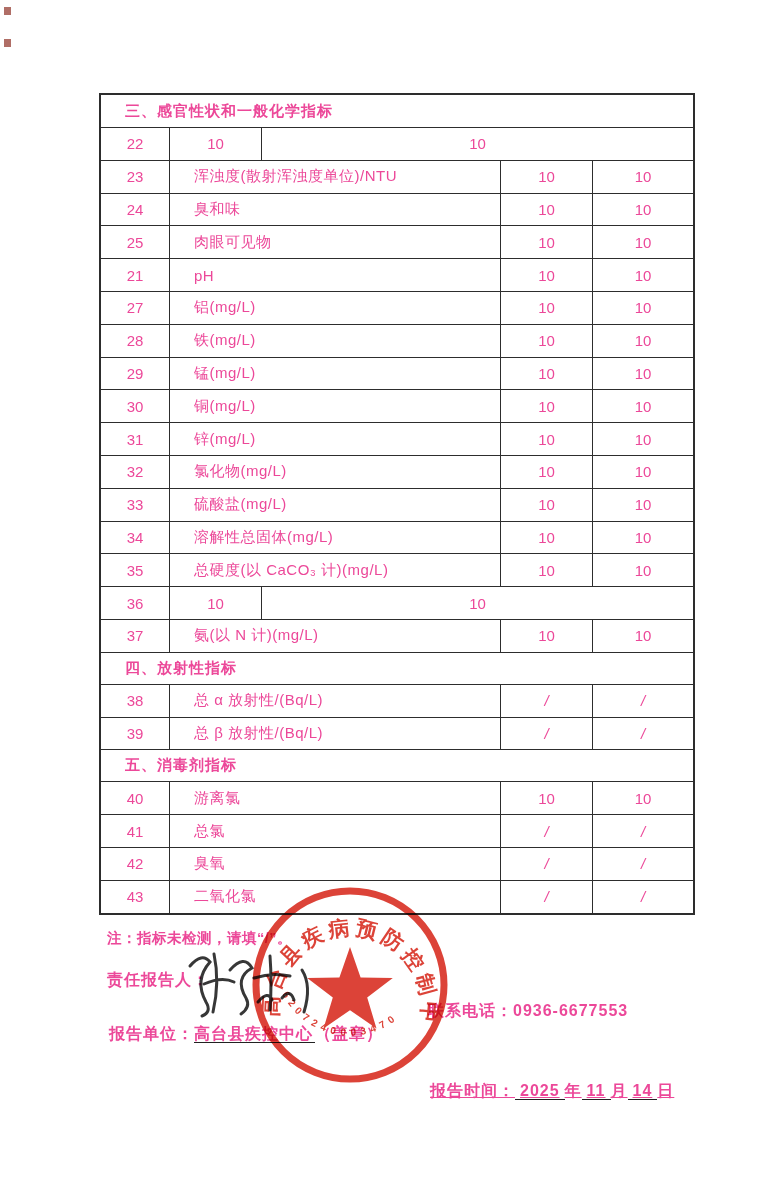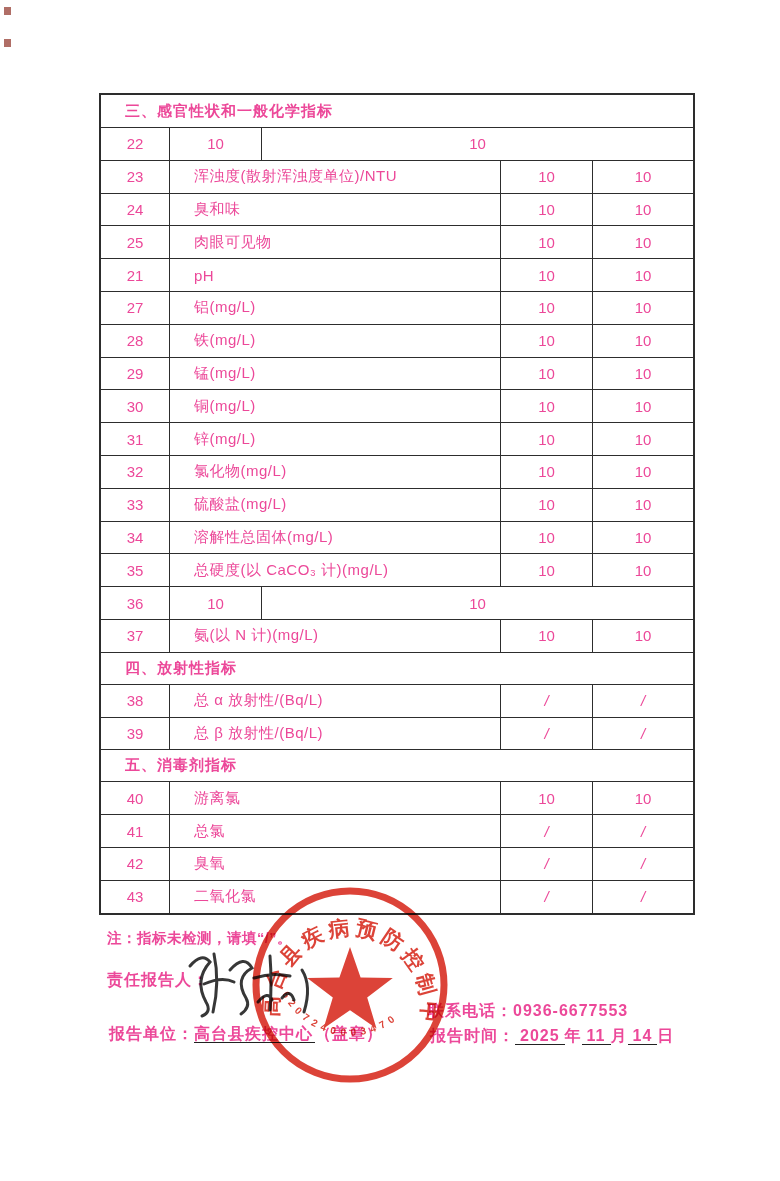--- a/index.html
+++ b/index.html
@@ -38,21 +38,21 @@
 
   
   .note {
     position:absolute; left:107px; top:929px;
     font-size:14.5px; font-weight:700; letter-spacing:.5px;
   }
   .f-line { position:absolute; font-size:16px; font-weight:600; letter-spacing:1px; }
   .reporter { left:107px; top:970px; }
   .phone    { left:428px; top:973px;margin-top:28px; }
   .unit     { left:109px; top:1024px; }
-  .rtime    { left:430px; top:1026px; }
+  .rtime    { left:430px; top:1081px;text-decoration:underline; }
   .f-val { font-weight:600; }
   .u { border-bottom:1.6px solid #222; padding:0 5px; }
   .unit-val { border-bottom:1.6px solid #222; padding-right:2px; }
 
   
   .stamp { position:absolute; left:246px; top:881px; width:208px; height:208px;
            mix-blend-mode:multiply; opacity:.92; }
   .signature { position:absolute; left:178px; top:940px; width:160px; height:92px;
                mix-blend-mode:multiply; }
 </style>

